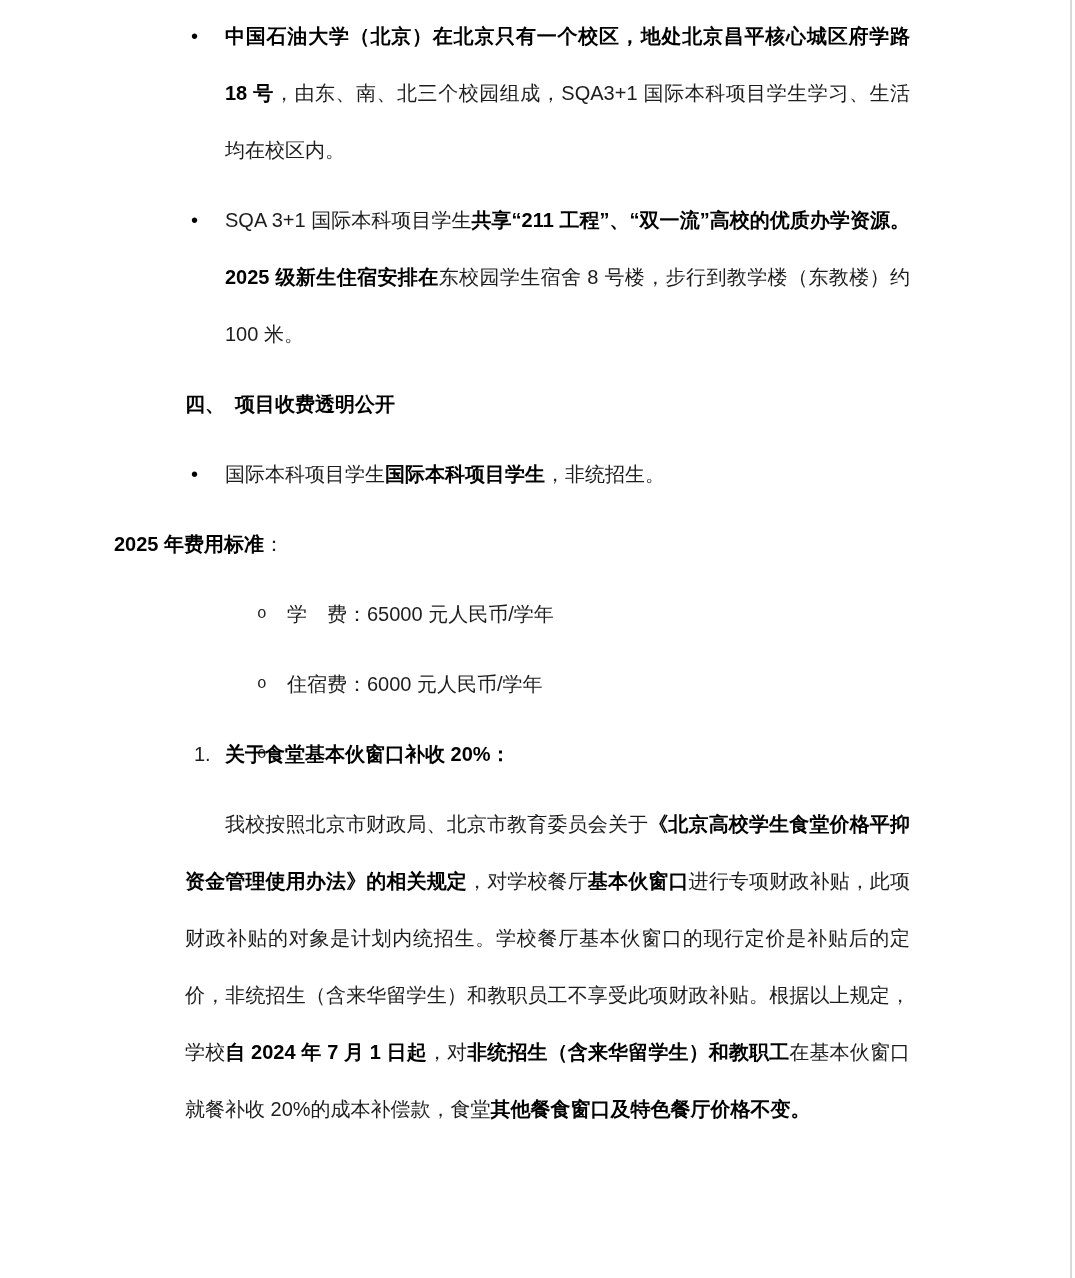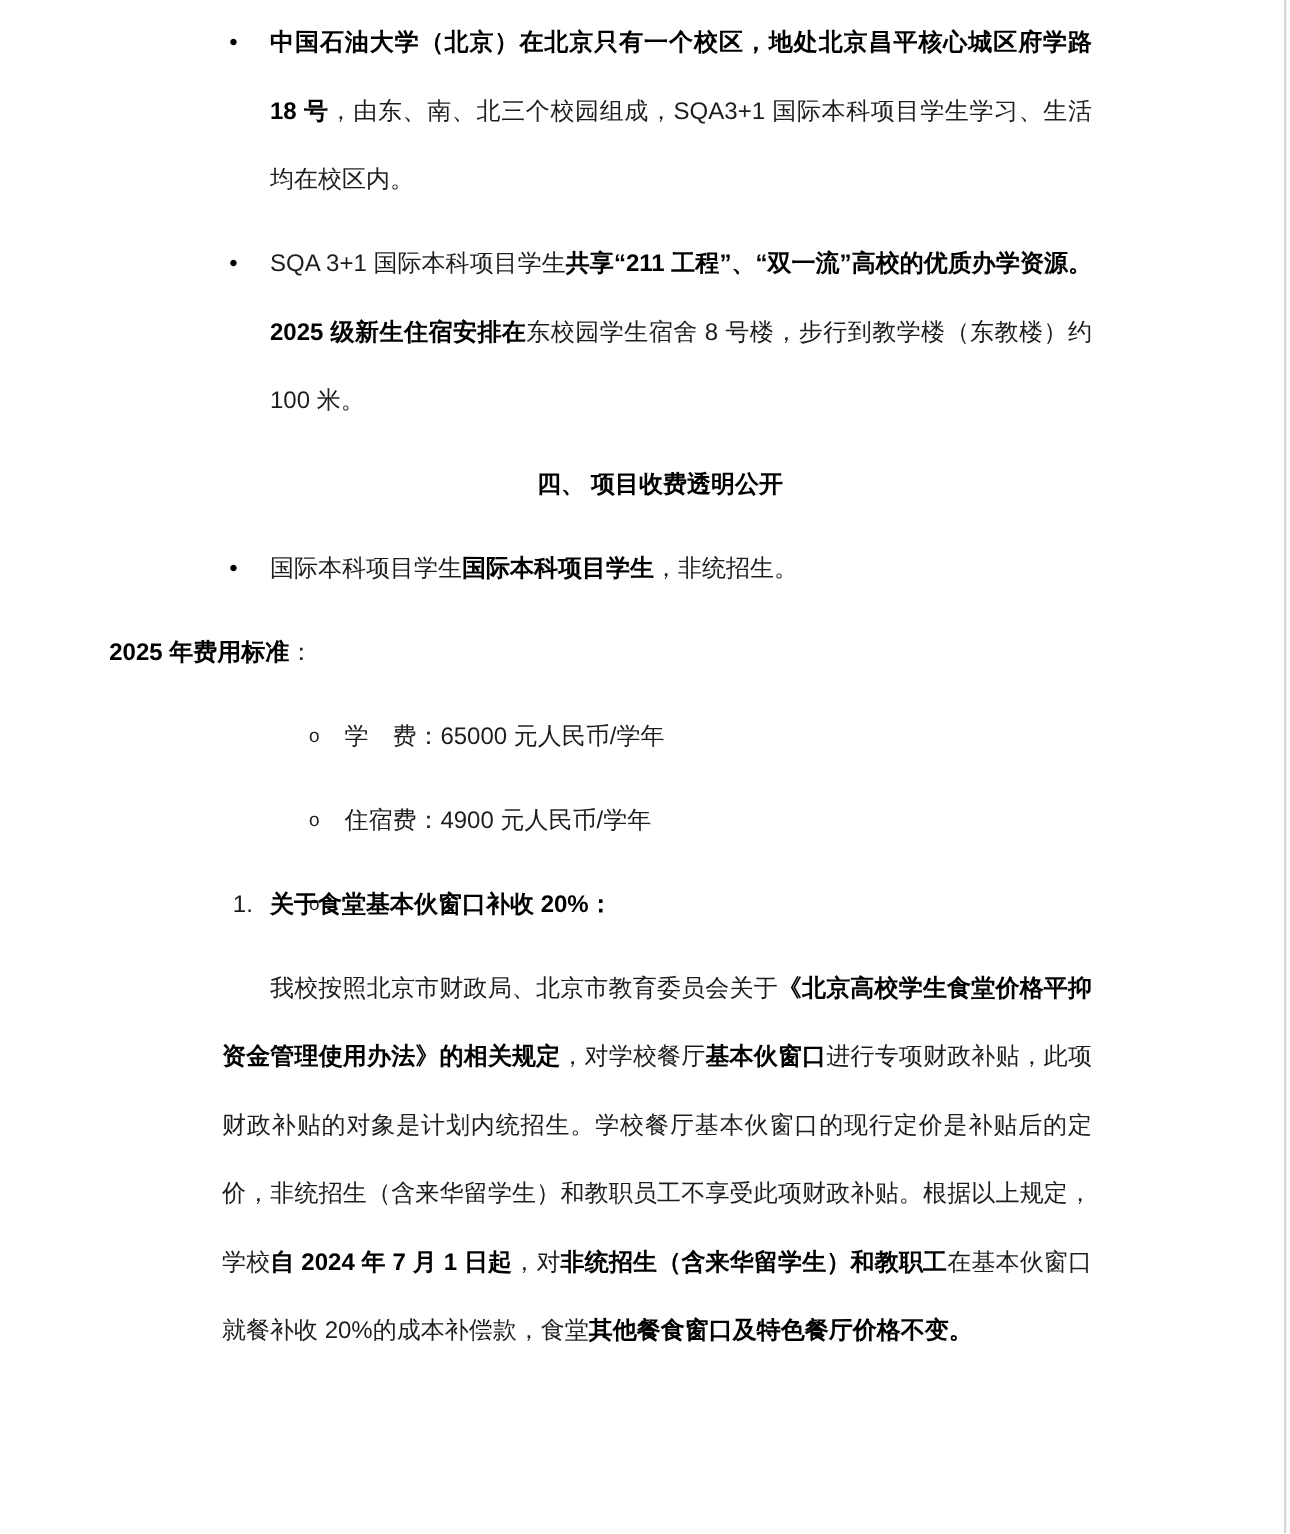--- a/index.html
+++ b/index.html
@@ -55,21 +55,21 @@
   .bullet-l2 > .marker {
     position: absolute;
     left: 72px;
     top: 0;
     font-family: "Liberation Mono", "DejaVu Sans Mono", monospace;
     font-size: 16px;
     color: #222;
   }
   
   .heading {
-    text-align: center;
+    text-align: left;
     font-weight: 700;
     color: #000000;
   }
   .heading > .marker {
     display: inline-block;
     width: 50px;
     font-weight: 700;
   }
   
   .numbered {
@@ -82,34 +82,34 @@
     top: 0;
     color: #1d1d1d;
     font-weight: 400;
   }
   
   .para {
     text-indent: 40px;
   }
   
   .plain {
-    margin-left: 91px;
+    margin-left: 114px;
     text-align: left;
   }
 </style>
 </head>
 <body>
 
 <div class="page" style="background: rgb(255, 255, 255); color: rgb(29, 29, 29);">
   <div id="doc-blocks">
       <div class="block bullet-l1"><span class="marker">•</span><span class="runs"><span class="b">中国石油大学（北京）在北京只有一个校区，地处北京昌平核心城区府学路 18 号</span><span>，由东、南、北三个校园组成，SQA3+1 国际本科项目学生学习、生活均在校区内。</span></span></div>
       <div class="block bullet-l1"><span class="marker">•</span><span class="runs"><span>SQA 3+1 国际本科项目学生</span><span class="b">共享“211 工程”、“双一流”高校的优质办学资源。2025 级新生住宿安排在</span><span>东校园学生宿舍 8 号楼，步行到教学楼（东教楼）约 100 米。</span></span></div>
       <div class="block heading"><span class="marker">四、</span><span class="runs"><span class="b">项目收费透明公开</span></span></div>
       <div class="block bullet-l1"><span class="marker">•</span><span class="runs"><span>国际本科项目学生</span><span class="b">国际本科项目学生</span><span>，非统招生。</span></span></div>
       <div class="block plain"><span class="runs"><span class="b">2025 年费用标准</span><span>：</span></span></div>
       <div class="block bullet-l2"><span class="marker">o</span><span class="runs"><span>学　费：65000 元人民币/学年</span></span></div>
-      <div class="block bullet-l2"><span class="marker">o</span><span class="runs"><span>住宿费：4900 元人民币/学年</span></span></div>
+      <div class="block bullet-l2"><span class="marker">o</span><span class="runs"><span>住宿费：6000 元人民币/学年</span></span></div>
       <div class="block bullet-l2"><span class="marker">o</span></div>
       <div class="block numbered"><span class="marker">1.</span><span class="runs"><span class="b">关于食堂基本伙窗口补收 20%：</span></span></div>
       <div class="block para"><span class="runs"><span>我校按照北京市财政局、北京市教育委员会关于</span><span class="b">《北京高校学生食堂价格平抑资金管理使用办法》的相关规定</span><span>，对学校餐厅</span><span class="b">基本伙窗口</span><span>进行专项财政补贴，此项财政补贴的对象是计划内统招生。学校餐厅基本伙窗口的现行定价是补贴后的定价，非统招生（含来华留学生）和教职员工不享受此项财政补贴。根据以上规定，学校</span><span class="b">自 2024 年 7 月 1 日起</span><span>，对</span><span class="b">非统招生（含来华留学生）和教职工</span><span>在基本伙窗口就餐补收 20%的成本补偿款，食堂</span><span class="b">其他餐食窗口及特色餐厅价格不变。</span></span></div>
     </div>
   <div class="edge-line" style="background: rgb(216, 216, 216);"></div>
 </div>
 
 </body></html>

